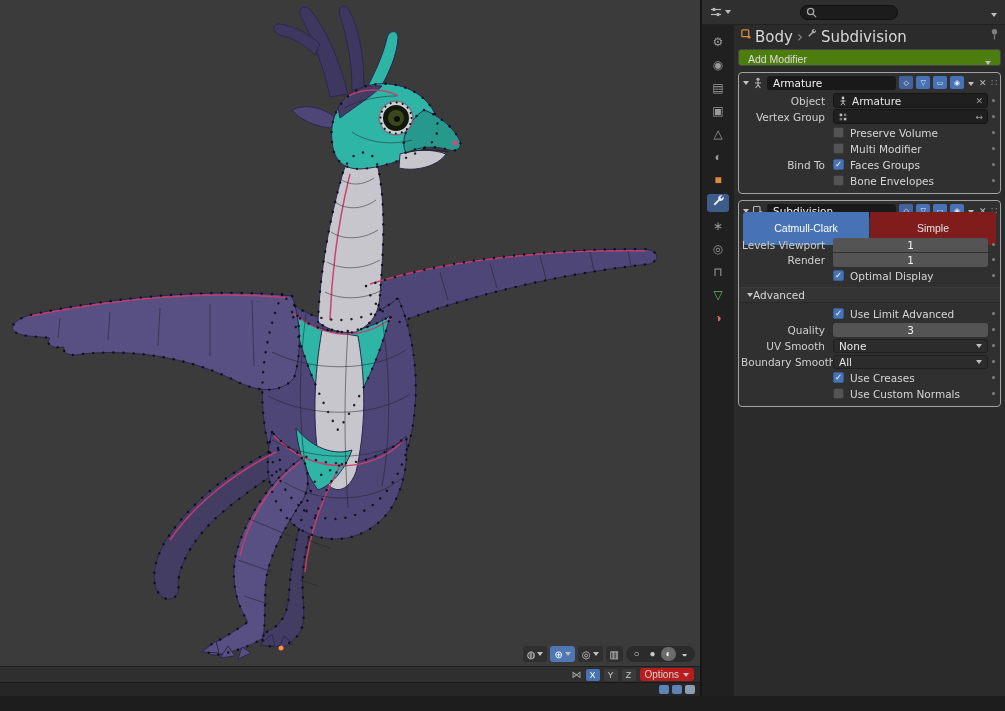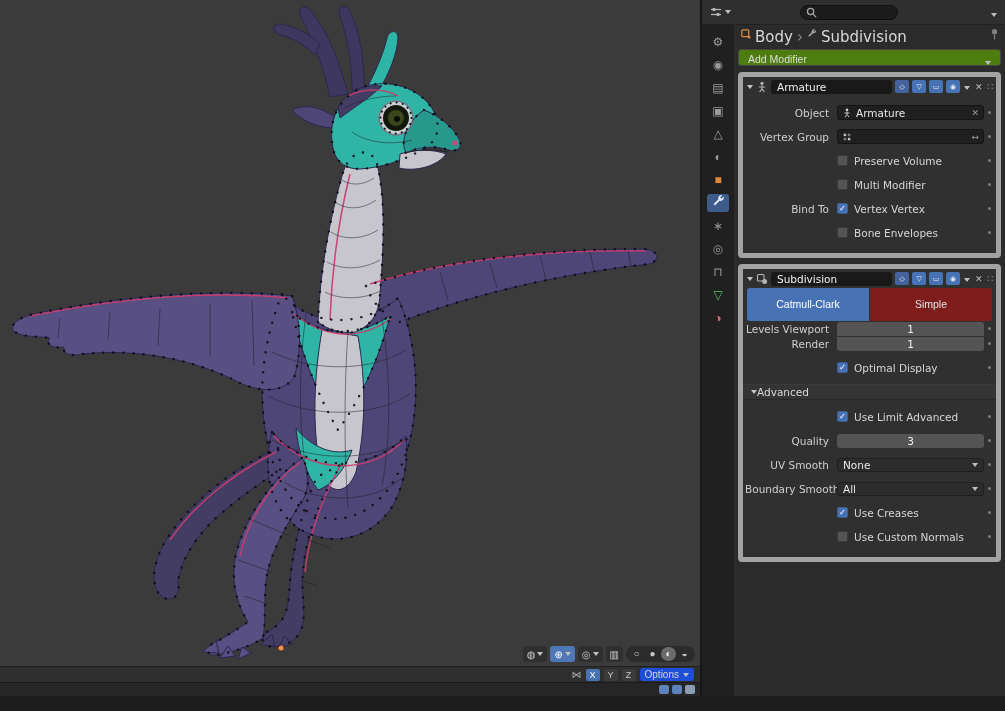--- a/index.html
+++ b/index.html
@@ -27,21 +27,21 @@
 
   .chev{display:inline-block;width:0;height:0;border-left:3px solid transparent;border-right:3px solid transparent;border-top:4px solid #bfbfbf}
   .tri{display:inline-block;width:0;height:0;border-left:3.5px solid transparent;border-right:3.5px solid transparent;border-top:4.5px solid #c5c5c5;flex:none}
 
   
   .vp-header{position:absolute;left:0;top:666px;width:700px;height:16px;background:#2f2f2f;border-top:1px solid #202020;
     display:flex;align-items:center;justify-content:flex-end;gap:4px;padding:0 6px}
   .mini-glyph{color:#a8a8a8;font-size:10px}
   .axis-toggle{width:14px;height:12px;border:none;border-radius:2px;background:#3b3b3b;color:#c9c9c9;font-size:9px;line-height:12px;text-align:center}
   .axis-toggle.on{background:#4772b3;color:#fff}
-  .options-btn{display:flex;align-items:center;gap:4px;height:13px;padding:0 5px;border:none;border-radius:3px;background:#1d4ed8;color:#d5d5d5;font-size:10px}
+  .options-btn{display:flex;align-items:center;gap:4px;height:13px;padding:0 5px;border:none;border-radius:3px;background:#b91c1c;color:#d5d5d5;font-size:10px}
 
   
   .timeline{position:absolute;left:0;top:682px;width:700px;height:14px;background:#262626;border-top:1px solid #1a1a1a;
     display:flex;align-items:center;justify-content:flex-end;gap:3px;padding:0 5px}
   .tl-ic{width:10px;height:9px;border-radius:2px}
   .tl-blue{background:#5d83b8}.tl-gray{background:#8d9db3}
 
   
   .statusbar{position:absolute;left:0;top:696px;width:1005px;height:15px;background:#1f1f1f;border-top:1px solid #141414;
     display:flex;align-items:center;justify-content:flex-end;padding:0 8px;color:#909090;font-size:10px;white-space:nowrap}
@@ -62,29 +62,29 @@
   .props-main{flex:1;padding:3px 4px 0 4px;overflow:hidden}
 
   .breadcrumb{height:17px;display:flex;align-items:flex-start;gap:4px;padding:0 2px;color:#d8d8d8;font-size:15px}
   .bc-sep{color:#8f8f8f}
   .pin{margin-left:auto;opacity:.75}
 
   .add-mod{width:100%;height:17px;margin:4px 0 6px 0;display:flex;align-items:flex-end;background:#4d7c0f;border:1px solid #444;border-radius:3px;
     color:#dedede;padding:0 9px;font-size:10.5px}
   .add-mod .chev{margin-left:auto}
 
-  .panel{background:#303030;border:5px solid #a3a3a3;border-radius:4px;margin-bottom:6px;padding-bottom:4px}
+  .panel{background:#303030;border:1px solid #a3a3a3;border-radius:4px;margin-bottom:6px;padding-bottom:4px}
   .panel-head{height:19px;display:flex;align-items:center;gap:3px;padding:0 4px}
   .name-field{flex:1;height:14px;background:#191919;border-radius:3px;display:flex;align-items:center;padding:0 6px;color:#efefef;font-size:10.5px}
   .toggle{width:14px;height:13px;border:none;border-radius:2px;background:#4772b3;color:#e4ecf8;font-size:7px;line-height:13px;text-align:center;padding:0}
   .toggle.dim{background:#44629b}
   .hx{background:transparent;border:none;color:#bdbdbd;font-size:9px;padding:0 1px}
   .drag{color:#8a8a8a;font-size:10px;letter-spacing:-1px}
 
-  .prow{display:flex;align-items:center;height:15px;margin:9px 2px}
+  .prow{display:flex;align-items:center;height:15px;margin:1px 2px}
   .plabel{width:92px;text-align:right;padding-right:8px;color:#cfcfcf;font-size:10.5px;flex:none;white-space:nowrap}
   .pfield{flex:1;display:flex;align-items:center;min-width:0}
   .pdot{width:10px;flex:none;display:flex;justify-content:center}
   .pdot::after{content:"";width:3px;height:3px;border-radius:50%;background:#808080}
 
   .numfield{flex:1;height:14px;background:#545454;border-radius:3px;display:flex;align-items:center;justify-content:center;color:#f2f2f2;font-size:10.5px}
   .numfield.rtop{border-radius:3px 3px 0 0}
   .numfield.rbot{border-radius:0 0 3px 3px}
   .dropdown{flex:1;height:14px;background:#2c2c2c;border:1px solid #1f1f1f;border-radius:3px;display:flex;align-items:center;padding:0 5px;color:#e6e6e6;font-size:10.5px}
   .dropdown .chev{margin-left:auto}
@@ -404,21 +404,21 @@
               <span class="checkbox"></span>
               <span class="cb-label">Multi Modifier</span>
             </div>
             <div class="pdot"></div>
           </div>
 
           <div class="prow">
             <div class="plabel">Bind To</div>
             <div class="pfield">
               <span class="checkbox on">✓</span>
-              <span class="cb-label">Vertex Vertex</span>
+              <span class="cb-label">Faces Groups</span>
             </div>
             <div class="pdot"></div>
           </div>
 
           <div class="prow">
             <div class="plabel"></div>
             <div class="pfield">
               <span class="checkbox"></span>
               <span class="cb-label">Bone Envelopes</span>
             </div>

